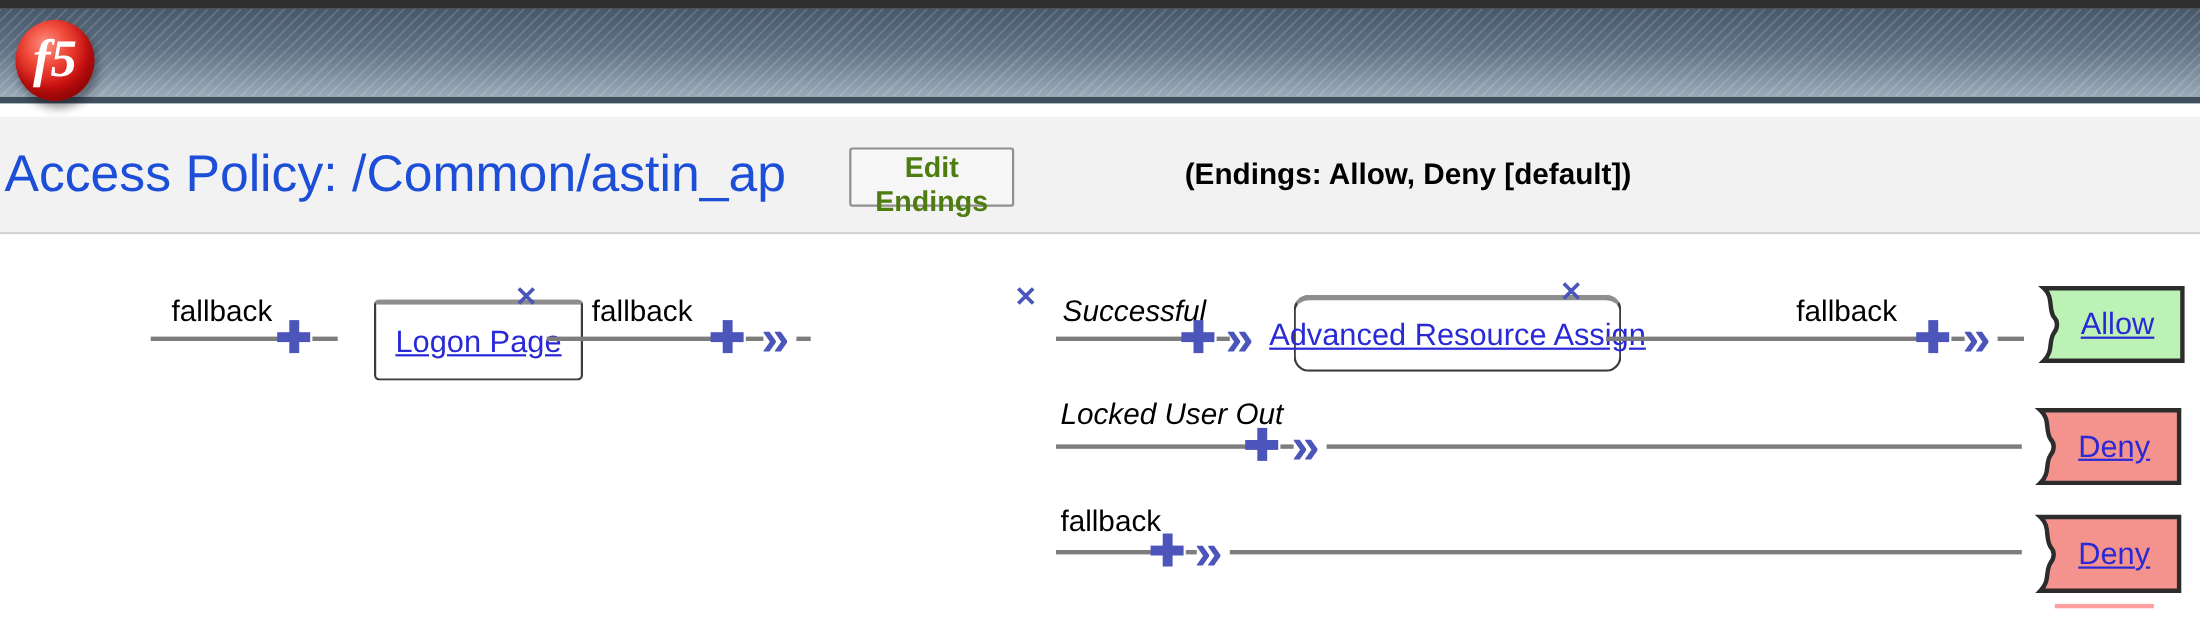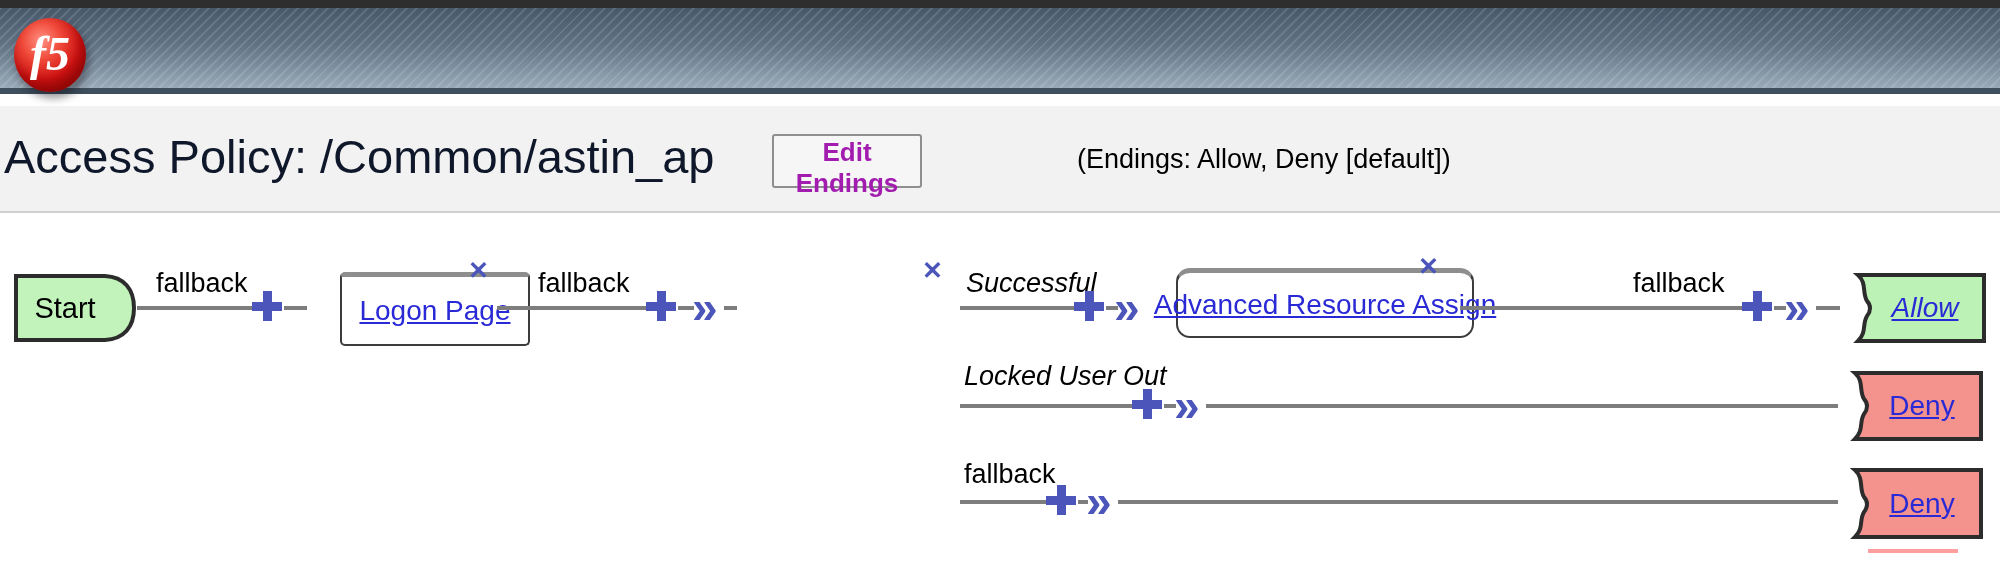--- a/index.html
+++ b/index.html
@@ -17,26 +17,26 @@
     background:radial-gradient(circle at 38% 30%,#ff9183 0%,#f04a3a 28%,#cf1212 58%,#950505 100%);
     box-shadow:3px 6px 9px rgba(15,15,25,0.45), inset -4px -8px 12px rgba(110,0,0,0.5);
     display:flex;align-items:center;justify-content:center;}
   .logo span{color:#fff;font-family:"Liberation Serif",serif;font-style:italic;font-weight:bold;
     font-size:48px;transform:translateY(-2px);}
 
   
   .titlebar{position:absolute;left:0;top:106px;width:2000px;height:107px;box-sizing:border-box;
     background:#f2f2f2;border-bottom:2px solid #cfcfcf;}
   .page-title{position:absolute;left:4px;top:50%;transform:translateY(-54%);
-    font-size:47px;color:#0f172a;white-space:nowrap;}
+    font-size:47px;color:#1d4ed8;white-space:nowrap;}
   .edit-endings{position:absolute;left:772px;top:28px;width:150px;height:54px;box-sizing:border-box;
     background:#f6f6f6;border:2px solid #8f8f8f;border-radius:3px;
-    font-family:inherit;font-size:26px;font-weight:600;color:#a21caf;cursor:pointer;}
+    font-family:inherit;font-size:26px;font-weight:600;color:#4d7c0f;cursor:pointer;}
   .endings-note{position:absolute;left:1077px;top:50%;transform:translateY(-50%);
-    font-size:27px;color:#000;white-space:nowrap;}
+    font-size:27px;color:#000;white-space:nowrap;font-weight:bold;}
 
   
   .canvas{position:absolute;left:0;top:213px;width:2000px;height:369px;background:#fff;}
 
   .line{position:absolute;height:4px;background:#7d7d7d;}
   .branch-label{position:absolute;font-size:27px;color:#000;white-space:nowrap;}
   .plus{position:absolute;width:30px;height:30px;cursor:pointer;
     background:
       linear-gradient(#4b55ba,#4b55ba) center / 30px 9px no-repeat,
       linear-gradient(#4b55ba,#4b55ba) center / 9px 30px no-repeat;}
@@ -75,26 +75,20 @@
   </div>
 
   <div class="titlebar">
     <span class="page-title">Access Policy: /Common/astin_ap</span>
     <button class="edit-endings">Edit Endings</button>
     <span class="endings-note">(Endings: Allow, Deny [default])</span>
   </div>
 
   <div class="canvas">
 
-    <div class="start-node" style="left:13px;top:60px;width:124px;height:70px;">
-      <svg width="124" height="70" viewBox="0 0 124 70">
-        <path d="M3,3 H92 C111,4 121,16 121,35 C121,54 111,66 92,67 H3 Z" fill="#c1f3bb" stroke="#2c2c2c" stroke-width="4"></path>
-      </svg>
-      <span class="s-label">Start</span>
-    </div>
 
     <span class="branch-label" style="left:156px;top:55px;">fallback</span>
     <div class="line" style="left:137px;top:93px;width:118px;"></div>
     <div class="plus" style="left:252px;top:78px;"></div>
     <div class="line" style="left:284px;top:93px;width:23px;"></div>
 
     <div class="action-node" style="left:307px;top:59px;width:190px;height:74px;">
       <span class="node-link">Logon Page</span>
     </div>
     <span class="delete-x" style="left:468px;top:45px;">✕</span>
@@ -119,21 +113,21 @@
     </div>
     <span class="delete-x" style="left:1418px;top:41px;">✕</span>
 
     <span class="branch-label" style="left:1633px;top:55px;">fallback</span>
     <div class="line" style="left:1460px;top:93px;width:286px;"></div>
     <div class="plus" style="left:1742px;top:78px;"></div>
     <div class="line" style="left:1774px;top:93px;width:12px;"></div>
     <span class="chev" style="left:1784px;top:74px;">»</span>
     <div class="line" style="left:1816px;top:93px;width:24px;"></div>
 
-    <div class="terminal" style="left:1840px;top:59px;width:148px;height:72px;font-style:italic;">
+    <div class="terminal" style="left:1840px;top:46px;width:148px;height:72px;">
       <svg width="148" height="72" viewBox="0 0 148 72">
         <path d="M18,3 H144 V69 H18 C27,60 22,52 27,44 C31,39 31,33 27,29 C22,21 27,11 18,3 Z" fill="#bdf2b6" stroke="#2c2c2c" stroke-width="4"></path>
       </svg>
       <span class="t-label">
         <span class="node-link">Allow</span>
       </span>
     </div>
 
     <span class="branch-label" style="left:964px;top:148px;font-style:italic;">Locked User Out</span>
     <div class="line" style="left:960px;top:191px;width:176px;"></div>

